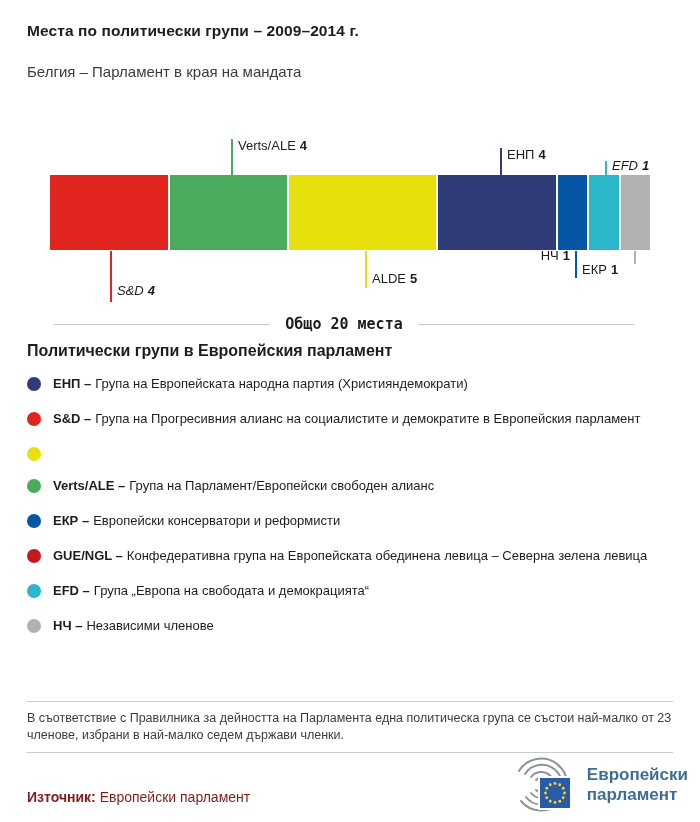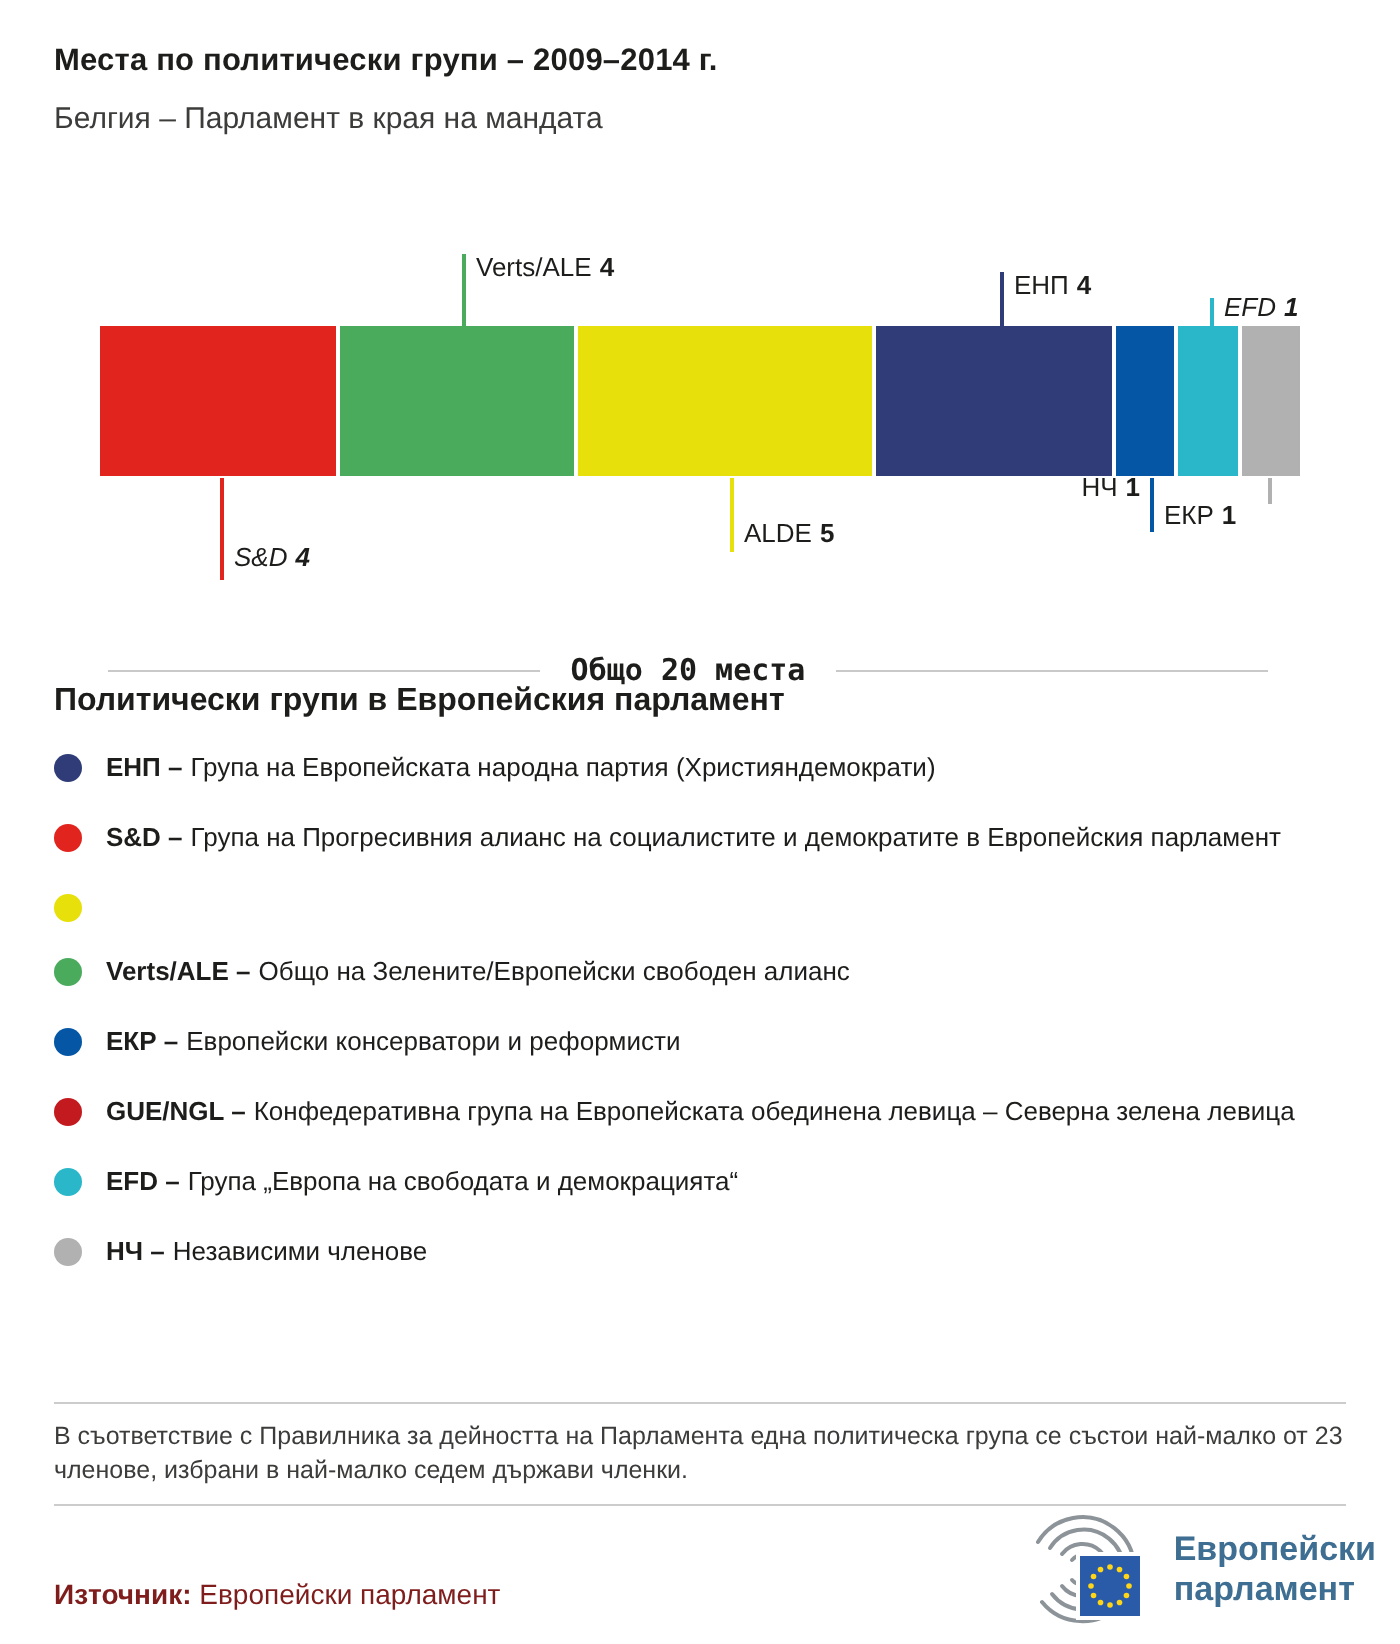--- a/index.html
+++ b/index.html
@@ -10,26 +10,26 @@
     color: #1d1d1b;
   }
   .page { position: absolute; inset: 0; }
 
   
   .title {
     position: absolute; left: 27px; top: 22px;
     font-size: 15.5px; font-weight: 700; letter-spacing: .1px;
   }
   .subtitle {
-    position: absolute; left: 27px; top: 51px;
+    position: absolute; left: 27px; top: 63px;
     font-size: 15px; font-weight: 400; color: #3c3c3b;
   }
 
   
-  .chart { position: absolute; left: 0; top: 0; width: 640px; height: 300px; }
+  .chart { position: absolute; left: 0; top: 12px; width: 640px; height: 300px; }
   .bar {
     position: absolute; left: 50px; top: 163px; width: 600px; height: 75px;
     display: flex; gap: 2px;
   }
   .seg { flex-basis: 0; height: 100%; }
 
   .co-line { position: absolute; width: 2px; }
   .co-label {
     position: absolute; font-size: 13px; white-space: nowrap; color: #1d1d1b;
   }
@@ -45,21 +45,21 @@
   .label-sd   { left: 117px; top: 271px; font-style: italic; }
   .line-alde { left: 365px; top: 239px; height: 37px; }
   .label-alde { left: 372px; top: 259px; }
   .line-ekr  { left: 575px; top: 239px; height: 27px; }
   .label-ekr  { left: 582px; top: 250px; }
   .line-nch  { left: 634px; top: 239px; height: 13px; }
   .label-nch  { right: 70px; top: 236px; }
 
   
   .total-row {
-    position: absolute; left: 54px; top: 324px; width: 580px; height: 22px;
+    position: absolute; left: 54px; top: 313px; width: 580px; height: 22px;
     display: flex; align-items: center; gap: 15px;
   }
   .total-row .rule { flex: 1; height: 1px; background: #c9c9c9; }
   .total-label {
     font-family: "DejaVu Sans Mono", monospace;
     font-size: 15px; font-weight: 700; color: #1d1d1b; white-space: nowrap;
   }
 
   
   .legend { position: absolute; left: 27px; top: 342px; width: 646px; }
@@ -150,21 +150,21 @@
     </div>
     <div class="legend-item">
       <span class="dot" style="background: rgb(226, 36, 31);"></span>
       <span class="legend-text"><b>S&amp;D –</b><span>Група на Прогресивния алианс на социалистите и демократите в Европейския парламент</span></span>
     </div>
     <div class="legend-item">
       <span class="dot" style="background: rgb(232, 224, 10);"></span>
     </div>
     <div class="legend-item">
       <span class="dot" style="background: rgb(75, 171, 93);"></span>
-      <span class="legend-text"><b>Verts/ALE –</b><span>Общо на Зелените/Европейски свободен алианс</span></span>
+      <span class="legend-text"><b>Verts/ALE –</b><span>Група на Парламент/Европейски свободен алианс</span></span>
     </div>
     <div class="legend-item">
       <span class="dot" style="background: rgb(5, 87, 165);"></span>
       <span class="legend-text"><b>ЕКР –</b><span>Европейски консерватори и реформисти</span></span>
     </div>
     <div class="legend-item">
       <span class="dot" style="background: rgb(195, 26, 32);"></span>
       <span class="legend-text"><b>GUE/NGL –</b><span>Конфедеративна група на Европейската обединена левица – Северна зелена левица</span></span>
     </div>
     <div class="legend-item">

